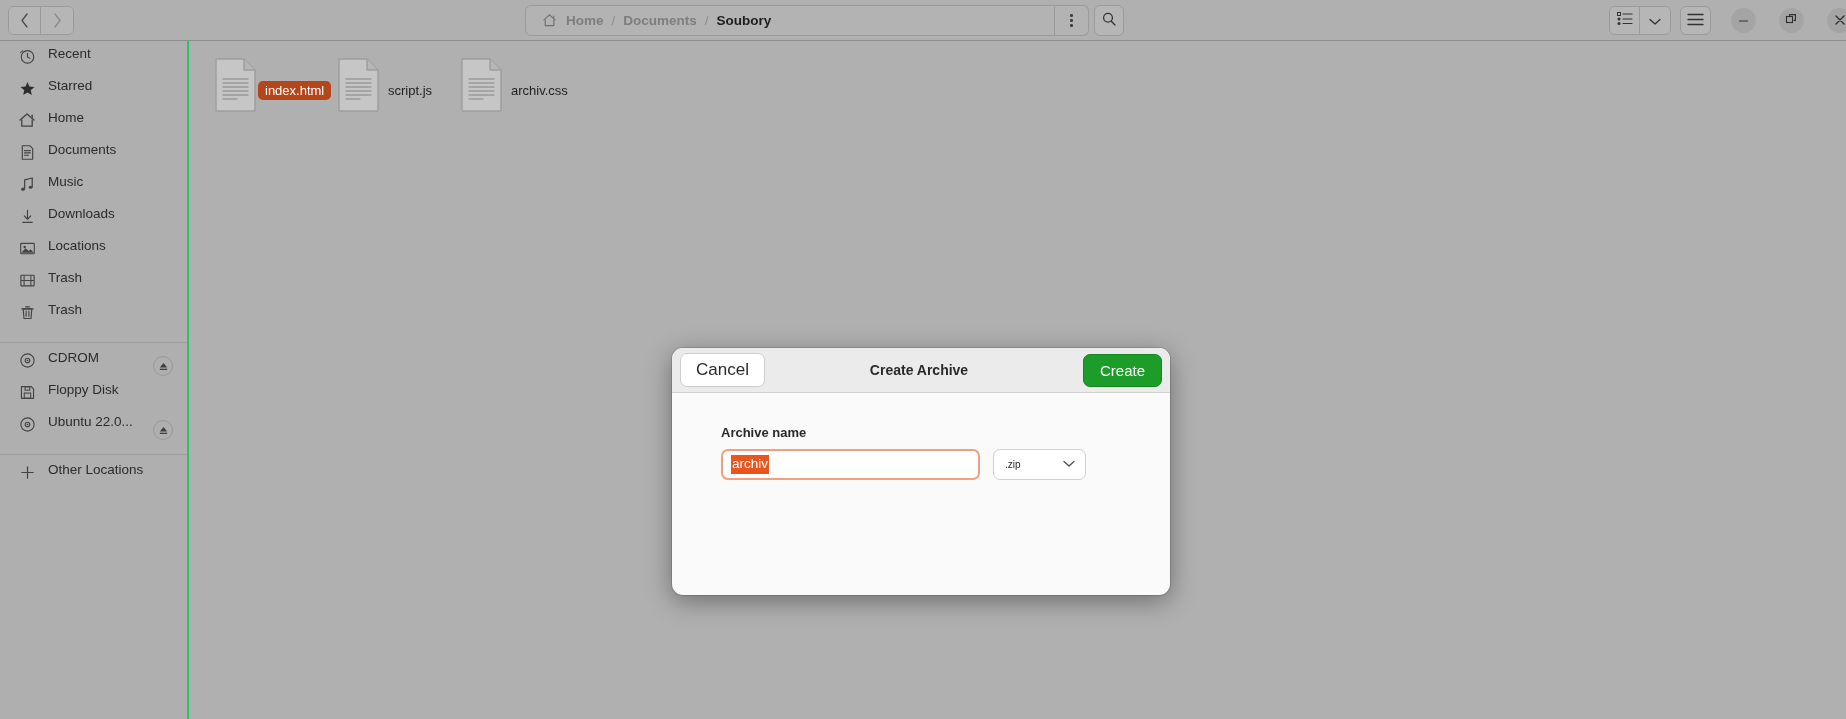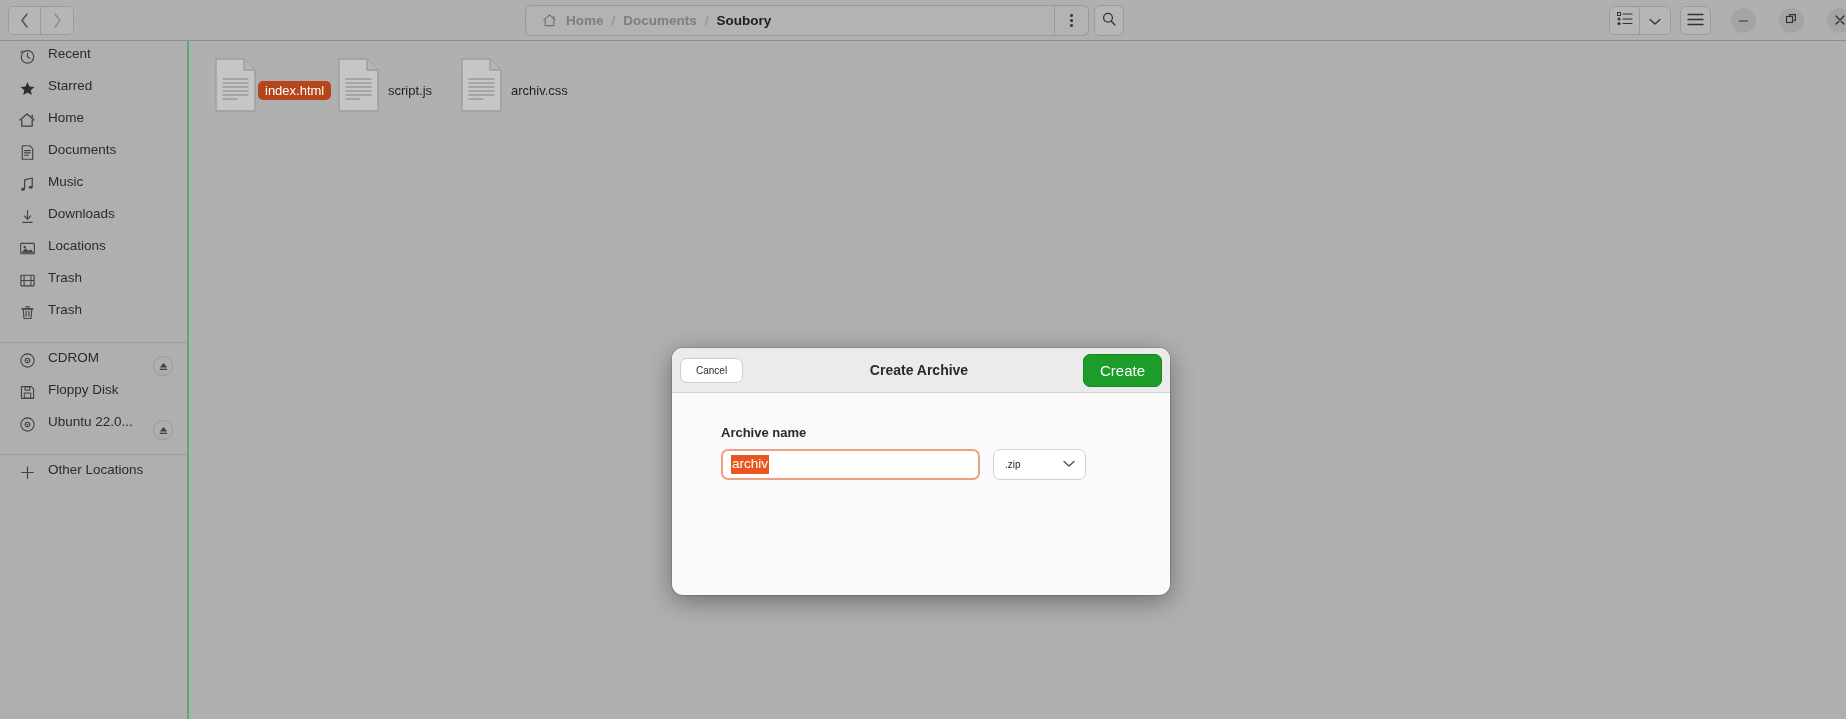--- a/index.html
+++ b/index.html
@@ -143,21 +143,21 @@
     display: flex; align-items: center; justify-content: space-between;
     padding: 0 8px; position: relative;
   }
   .dlg-title {
     position: absolute; left: 0; right: 4px; text-align: center;
     font-size: 14px; font-weight: 700; color: #2a2a2a; pointer-events: none;
   }
   .btn-cancel {
     position: relative; z-index: 2;
     background: #ffffff; border: 1px solid #cdcdcd; border-radius: 7px;
-    font-size: 10px; color: #2a2a2a; padding: 6px 15px; cursor: pointer;
+    font-size: 17px; color: #2a2a2a; padding: 6px 15px; cursor: pointer;
     font-family: "Liberation Sans", sans-serif;
   }
   .btn-create {
     position: relative; z-index: 2;
     background: #1c9c29; border: 1px solid #17861f; border-radius: 7px;
     font-size: 15px; color: #ffffff; padding: 7px 16px; cursor: pointer;
     font-family: "Liberation Sans", sans-serif;
   }
   .dlg-body { padding: 32px 0 0 49px; }
   .field-label { font-size: 13px; font-weight: 700; color: #2a2a2a; margin-bottom: 9px; }

